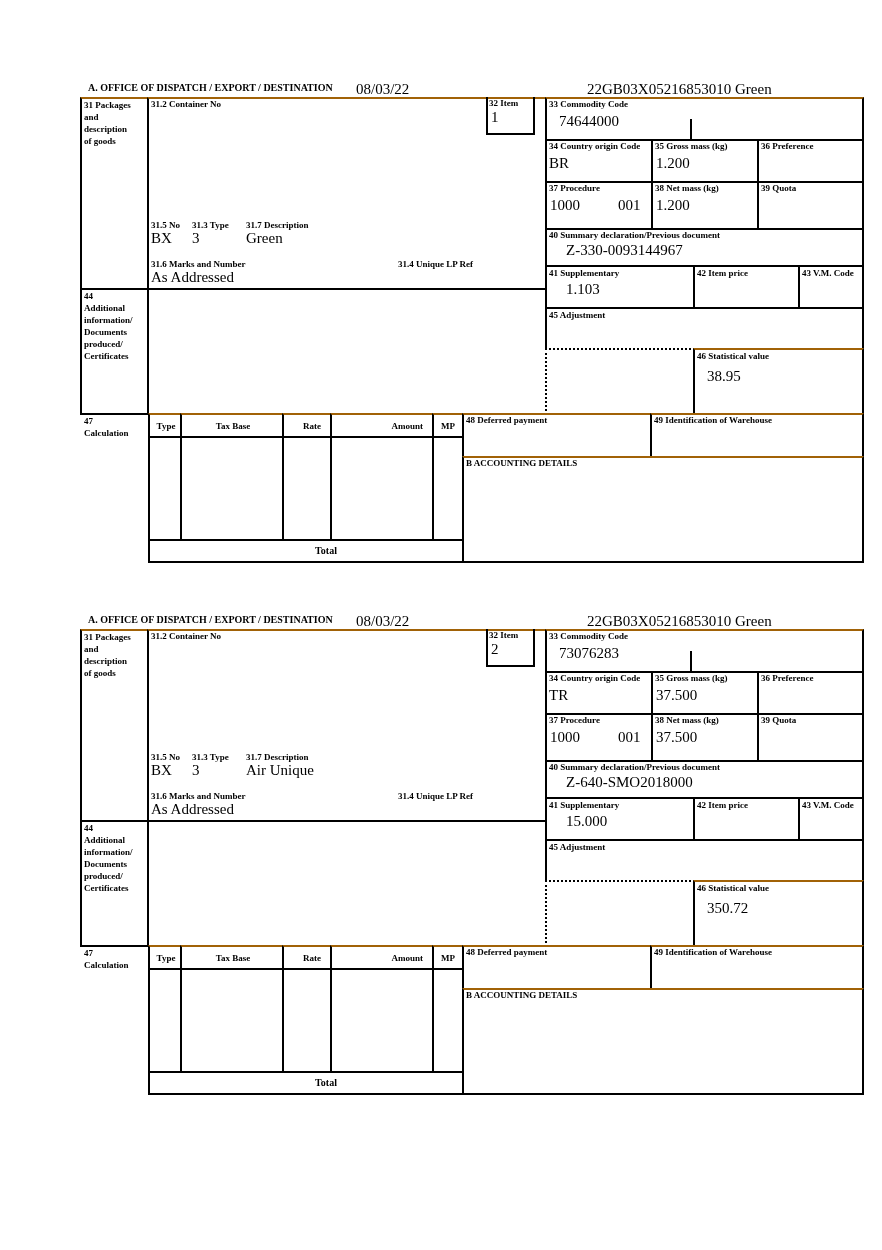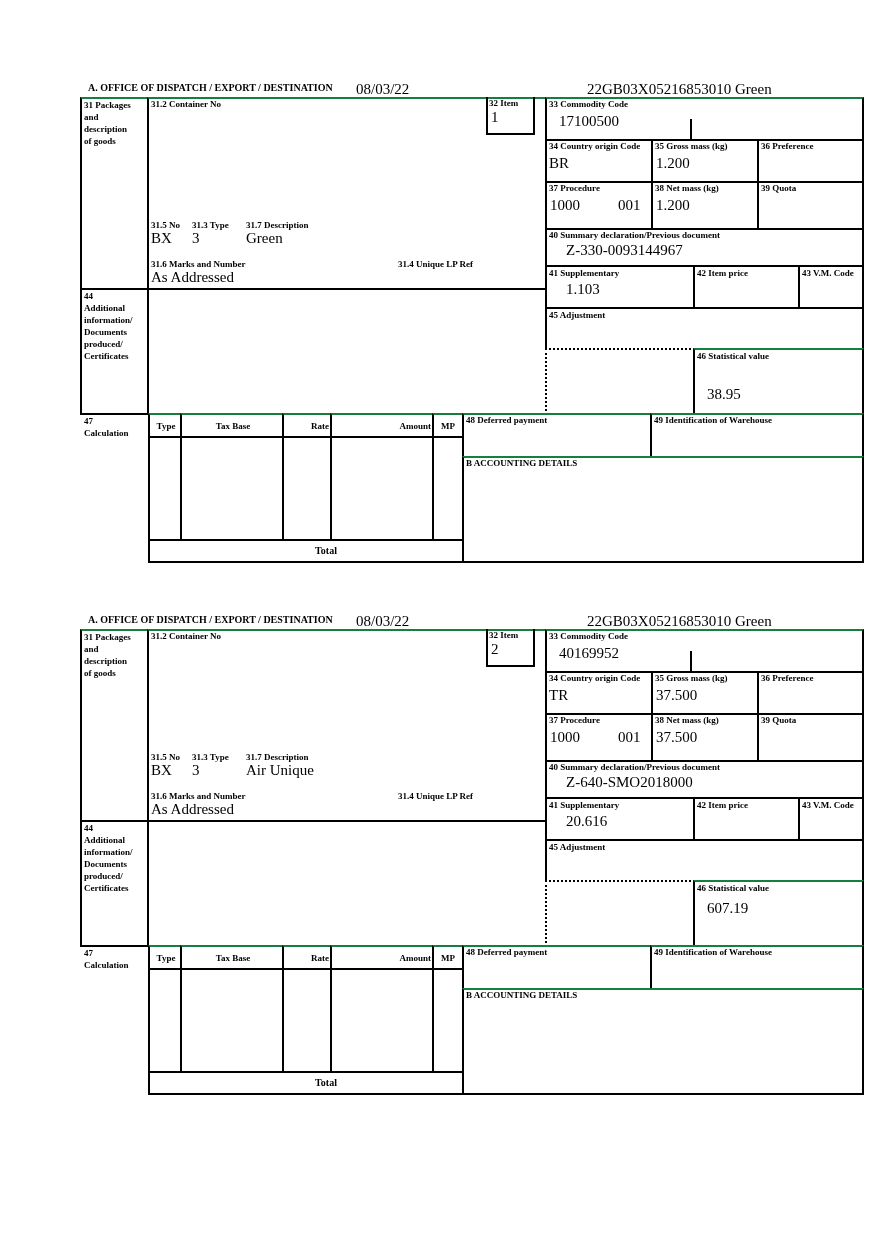--- a/index.html
+++ b/index.html
@@ -1,28 +1,28 @@
 <!DOCTYPE html>
 <html><head>
 <meta charset="utf-8">
 <style>
   html,body{margin:0;padding:0;background:#fff;}
   body{width:882px;height:1250px;position:relative;color:#000;
        font-family:"Liberation Serif","DejaVu Serif",serif;}
   .section{position:absolute;left:80px;width:784px;height:481px;}
   .cell{position:absolute;box-sizing:border-box;}
   .bl{border-left:2px solid #000}.br{border-right:2px solid #000}
-  .bt{border-top:2px solid #15803d}.bb{border-bottom:2px solid #000}
+  .bt{border-top:2px solid #a16207}.bb{border-bottom:2px solid #000}
   .dot{border-top:2px dotted #000;border-left:2px dotted #000;}
   .lab{position:absolute;font-weight:bold;font-size:9px;line-height:1.05;white-space:nowrap;}
   .val{position:absolute;font-size:15px;line-height:1;white-space:nowrap;}
   .tick{position:absolute;width:2px;background:#000;}
   .th{display:flex;align-items:center;font-weight:bold;font-size:9px;}
   .c{justify-content:center}
-  .r{justify-content:flex-end;padding-right:3px}
+  .r{justify-content:flex-end;padding-right:11px}
   .totalcell{display:flex;align-items:center;justify-content:center;
              font-weight:bold;font-size:10px;padding-left:40px;}
 </style>
 </head>
 <body>
 
 <div class="section" style="top:82px">
   <span class="lab" style="left:8px;top:1px;font-size:10px">A. OFFICE OF DISPATCH / EXPORT / DESTINATION</span>
   <span class="val" style="left:276px;top:0">08/03/22</span>
   <span class="val" style="left:507px;top:0">22GB03X05216853010</span>
@@ -73,41 +73,41 @@
   <span class="lab" style="left:166px;top:139px">31.7 Description</span>
   <span class="val" style="left:71px;top:149px">BX</span>
   <span class="val" style="left:112px;top:149px">3</span>
   <span class="val" style="left:166px;top:149px">Green</span>
   <span class="lab" style="left:71px;top:178px">31.6 Marks and Number</span>
   <span class="lab" style="left:318px;top:178px">31.4 Unique LP Ref</span>
   <span class="val" style="left:71px;top:188px">As Addressed</span>
   <span class="lab" style="left:409px;top:17px">32 Item</span>
   <span class="val" style="left:411px;top:28px">1</span>
   <span class="lab" style="left:469px;top:18px">33 Commodity Code</span>
-  <span class="val" style="left:479px;top:32px">17100500</span>
+  <span class="val" style="left:479px;top:32px">74644000</span>
   <span class="lab" style="left:469px;top:60px">34 Country origin Code</span>
   <span class="val" style="left:469px;top:74px">BR</span>
   <span class="lab" style="left:575px;top:60px">35 Gross mass (kg)</span>
   <span class="val" style="left:576px;top:74px">1.200</span>
   <span class="lab" style="left:681px;top:60px">36 Preference</span>
   <span class="lab" style="left:469px;top:102px">37 Procedure</span>
   <span class="val" style="left:470px;top:116px">1000</span>
   <span class="val" style="left:538px;top:116px">001</span>
   <span class="lab" style="left:575px;top:102px">38 Net mass (kg)</span>
   <span class="val" style="left:576px;top:116px">1.200</span>
   <span class="lab" style="left:681px;top:102px">39 Quota</span>
   <span class="lab" style="left:469px;top:149px">40 Summary declaration/Previous document</span>
   <span class="val" style="left:486px;top:161px">Z-330-0093144967</span>
   <span class="lab" style="left:469px;top:187px">41 Supplementary</span>
   <span class="val" style="left:486px;top:200px">1.103</span>
   <span class="lab" style="left:617px;top:187px">42 Item price</span>
   <span class="lab" style="left:722px;top:187px">43 V.M. Code</span>
   <span class="lab" style="left:469px;top:229px">45 Adjustment</span>
   <span class="lab" style="left:617px;top:270px">46 Statistical value</span>
-  <span class="val" style="left:627px;top:305px">38.95</span>
+  <span class="val" style="left:627px;top:287px">38.95</span>
   <span class="lab" style="left:4px;top:210px">44</span>
   <span class="lab" style="left:4px;top:222px">Additional</span>
   <span class="lab" style="left:4px;top:234px">information/</span>
   <span class="lab" style="left:4px;top:246px">Documents</span>
   <span class="lab" style="left:4px;top:258px">produced/</span>
   <span class="lab" style="left:4px;top:270px">Certificates</span>
   <span class="lab" style="left:4px;top:335px">47</span>
   <span class="lab" style="left:4px;top:347px">Calculation</span>
   <span class="lab" style="left:386px;top:334px">48 Deferred payment</span>
   <span class="lab" style="left:574px;top:334px">49 Identification of Warehouse</span>
@@ -165,41 +165,41 @@
   <span class="lab" style="left:166px;top:139px">31.7 Description</span>
   <span class="val" style="left:71px;top:149px">BX</span>
   <span class="val" style="left:112px;top:149px">3</span>
   <span class="val" style="left:166px;top:149px">Air Unique</span>
   <span class="lab" style="left:71px;top:178px">31.6 Marks and Number</span>
   <span class="lab" style="left:318px;top:178px">31.4 Unique LP Ref</span>
   <span class="val" style="left:71px;top:188px">As Addressed</span>
   <span class="lab" style="left:409px;top:17px">32 Item</span>
   <span class="val" style="left:411px;top:28px">2</span>
   <span class="lab" style="left:469px;top:18px">33 Commodity Code</span>
-  <span class="val" style="left:479px;top:32px">40169952</span>
+  <span class="val" style="left:479px;top:32px">73076283</span>
   <span class="lab" style="left:469px;top:60px">34 Country origin Code</span>
   <span class="val" style="left:469px;top:74px">TR</span>
   <span class="lab" style="left:575px;top:60px">35 Gross mass (kg)</span>
   <span class="val" style="left:576px;top:74px">37.500</span>
   <span class="lab" style="left:681px;top:60px">36 Preference</span>
   <span class="lab" style="left:469px;top:102px">37 Procedure</span>
   <span class="val" style="left:470px;top:116px">1000</span>
   <span class="val" style="left:538px;top:116px">001</span>
   <span class="lab" style="left:575px;top:102px">38 Net mass (kg)</span>
   <span class="val" style="left:576px;top:116px">37.500</span>
   <span class="lab" style="left:681px;top:102px">39 Quota</span>
   <span class="lab" style="left:469px;top:149px">40 Summary declaration/Previous document</span>
   <span class="val" style="left:486px;top:161px">Z-640-SMO2018000</span>
   <span class="lab" style="left:469px;top:187px">41 Supplementary</span>
-  <span class="val" style="left:486px;top:200px">20.616</span>
+  <span class="val" style="left:486px;top:200px">15.000</span>
   <span class="lab" style="left:617px;top:187px">42 Item price</span>
   <span class="lab" style="left:722px;top:187px">43 V.M. Code</span>
   <span class="lab" style="left:469px;top:229px">45 Adjustment</span>
   <span class="lab" style="left:617px;top:270px">46 Statistical value</span>
-  <span class="val" style="left:627px;top:287px">607.19</span>
+  <span class="val" style="left:627px;top:287px">350.72</span>
   <span class="lab" style="left:4px;top:210px">44</span>
   <span class="lab" style="left:4px;top:222px">Additional</span>
   <span class="lab" style="left:4px;top:234px">information/</span>
   <span class="lab" style="left:4px;top:246px">Documents</span>
   <span class="lab" style="left:4px;top:258px">produced/</span>
   <span class="lab" style="left:4px;top:270px">Certificates</span>
   <span class="lab" style="left:4px;top:335px">47</span>
   <span class="lab" style="left:4px;top:347px">Calculation</span>
   <span class="lab" style="left:386px;top:334px">48 Deferred payment</span>
   <span class="lab" style="left:574px;top:334px">49 Identification of Warehouse</span>

